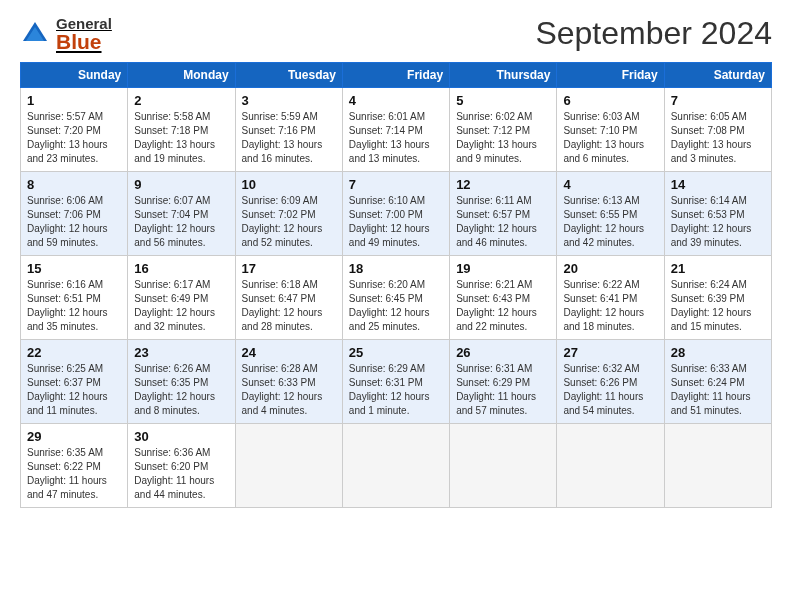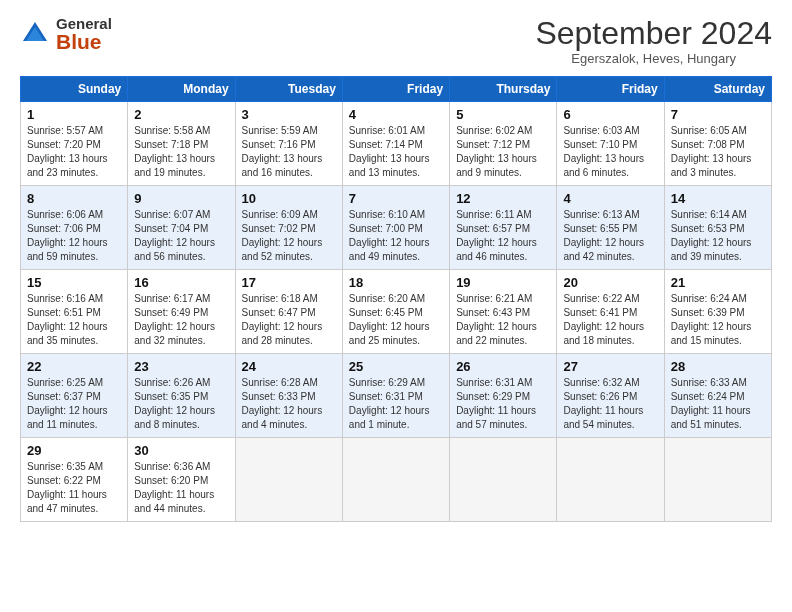--- a/index.html
+++ b/index.html
@@ -24,20 +24,21 @@
     }
     .logo {
       display: flex;
       align-items: center;
       gap: 6px;
     }
     .logo-text {
       display: flex;
       flex-direction: column;
       line-height: 1;
+      text-decoration: underline;
     }
     .logo-general {
       font-size: 15px;
       font-weight: bold;
       color: #333;
     }
     .logo-blue {
       font-size: 21px;
       font-weight: bold;
       color: #c2410c;
@@ -118,21 +119,20 @@
         <polygon points="15,3 27,22 3,22" fill="#1565c0"></polygon>
         <polygon points="15,8 24,22 6,22" fill="#42a5f5" opacity="0.5"></polygon>
       </svg>
       <div class="logo-text">
         <span class="logo-general">General</span>
         <span class="logo-blue">Blue</span>
       </div>
     </div>
     <div class="title-block">
       <div class="month-title">September 2024</div>
-      <div class="location">Egerszalok, Heves, Hungary</div>
     </div>
   </div>
 
   <table class="calendar">
     <thead>
       <tr>
         <th>Sunday</th>
         <th>Monday</th>
         <th>Tuesday</th>
         <th>Friday</th>

